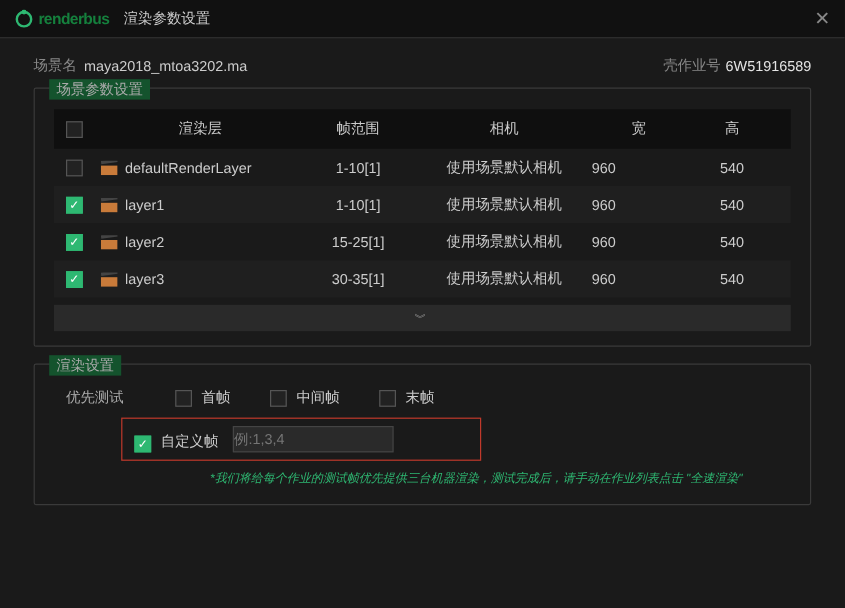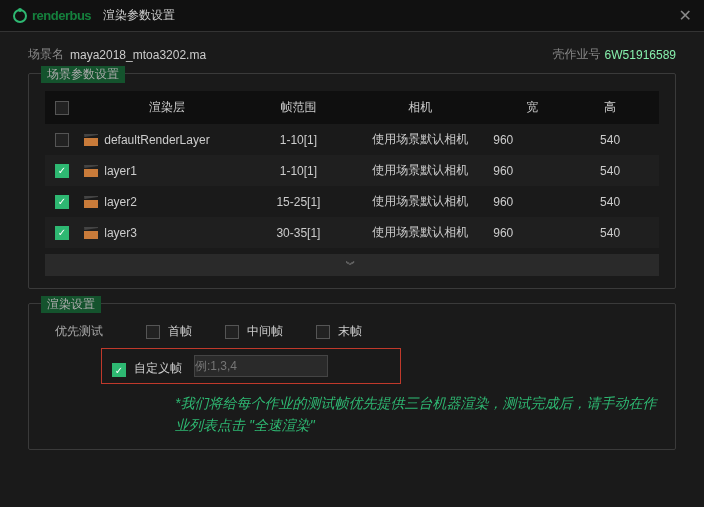--- a/index.html
+++ b/index.html
@@ -6,21 +6,21 @@
 body { width: 704px; height: 507px; background: #1a1a1a; font-family: "Microsoft YaHei", Arial, sans-serif; color: #ccc; font-size: 12px; overflow: hidden; }
 .titlebar { height: 32px; background: #111; display: flex; align-items: center; padding: 0 12px; border-bottom: 1px solid #333; }
 .logo { display: flex; align-items: center; }
 .logo-text { color: #15803d; font-weight: bold; font-size: 13px; margin-left: 4px; letter-spacing: -0.5px; }
 .title { margin-left: 12px; color: #ccc; font-size: 12px; }
 .close { margin-left: auto; color: #888; font-size: 16px; cursor: pointer; }
 .header-row { display: flex; padding: 14px 28px 10px; align-items: center; }
 .header-label { color: #888; }
 .header-value { color: #ccc; margin-left: 6px; }
 .header-right { margin-left: auto; color: #888; }
-.header-right-value { color: #86efac; margin-left: 4px; }
+.header-right-value { color: #e5e5e5; margin-left: 4px; }
 .panel { margin: 0 28px 14px; border: 1px solid #3a3a3a; border-radius: 2px; }
 .panel-title { position: relative; top: -8px; left: 12px; background: #14532d; display: inline-block; padding: 0 6px; color: #aaa; }
 .panel-body { padding: 0 16px 12px; }
 .option-row { display: flex; align-items: center; padding: 4px 10px 12px; }
 .checkbox { width: 14px; height: 14px; border: 1px solid #555; background: #222; display: inline-flex; align-items: center; justify-content: center; margin-right: 8px; cursor: pointer; }
 .checkbox.checked { background: #2eb872; border-color: #2eb872; }
 .checkbox.checked::after { content: "✓"; color: #fff; font-size: 10px; }
 .link-green { color: #2eb872; margin-left: auto; margin-right: 14px; cursor: pointer; }
 .table { width: 100%; }
 .thead { display: flex; background: #0f0f0f; padding: 8px 10px; }
@@ -33,21 +33,21 @@
 .col-width { width: 80px; text-align: left; }
 .col-height { width: 80px; text-align: center; }
 .thead .col-layer, .thead .col-range, .thead .col-camera, .thead .col-width, .thead .col-height { text-align: center; }
 .layer-icon { width: 14px; height: 12px; margin-right: 6px; }
 .expand-bar { background: #2a2a2a; text-align: center; padding: 4px; color: #888; cursor: pointer; margin-top: 6px; font-size: 10px; letter-spacing: 3px; }
 .priority-row { display: flex; align-items: center; padding: 2px 10px 8px; gap: 33px; }
 .priority-label { color: #aaa; margin-right: 10px; }
 .chk-group { display: flex; align-items: center; }
 .custom-row { display: flex; align-items: flex-end; margin-left: 56px; border: 1px solid #c0392b; padding: 6px 10px; width: 300px; }
 .custom-input { background: #2a2a2a; border: 1px solid #444; color: #888; padding: 3px 0; margin-left: 12px; width: 134px; font-size: 12px; }
-.hint { color: #2eb872; font-style: italic; margin: 8px 0 0 130px; line-height: 1.6; max-width: 500px; font-size: 14px; }
+.hint { color: #2eb872; font-style: italic; margin: 8px 0 0 130px; line-height: 1.6; max-width: 500px; font-size: 10px; }
 </style>
 </head>
 <body>
 
 <div class="titlebar">
   <div class="logo">
     <svg width="16" height="16" viewBox="0 0 16 16">
         <circle cx="8" cy="8" r="6" fill="none" stroke="#2eb872" stroke-width="2"></circle>
         <circle cx="8" cy="2" r="2" fill="#2eb872"></circle>
       </svg>

